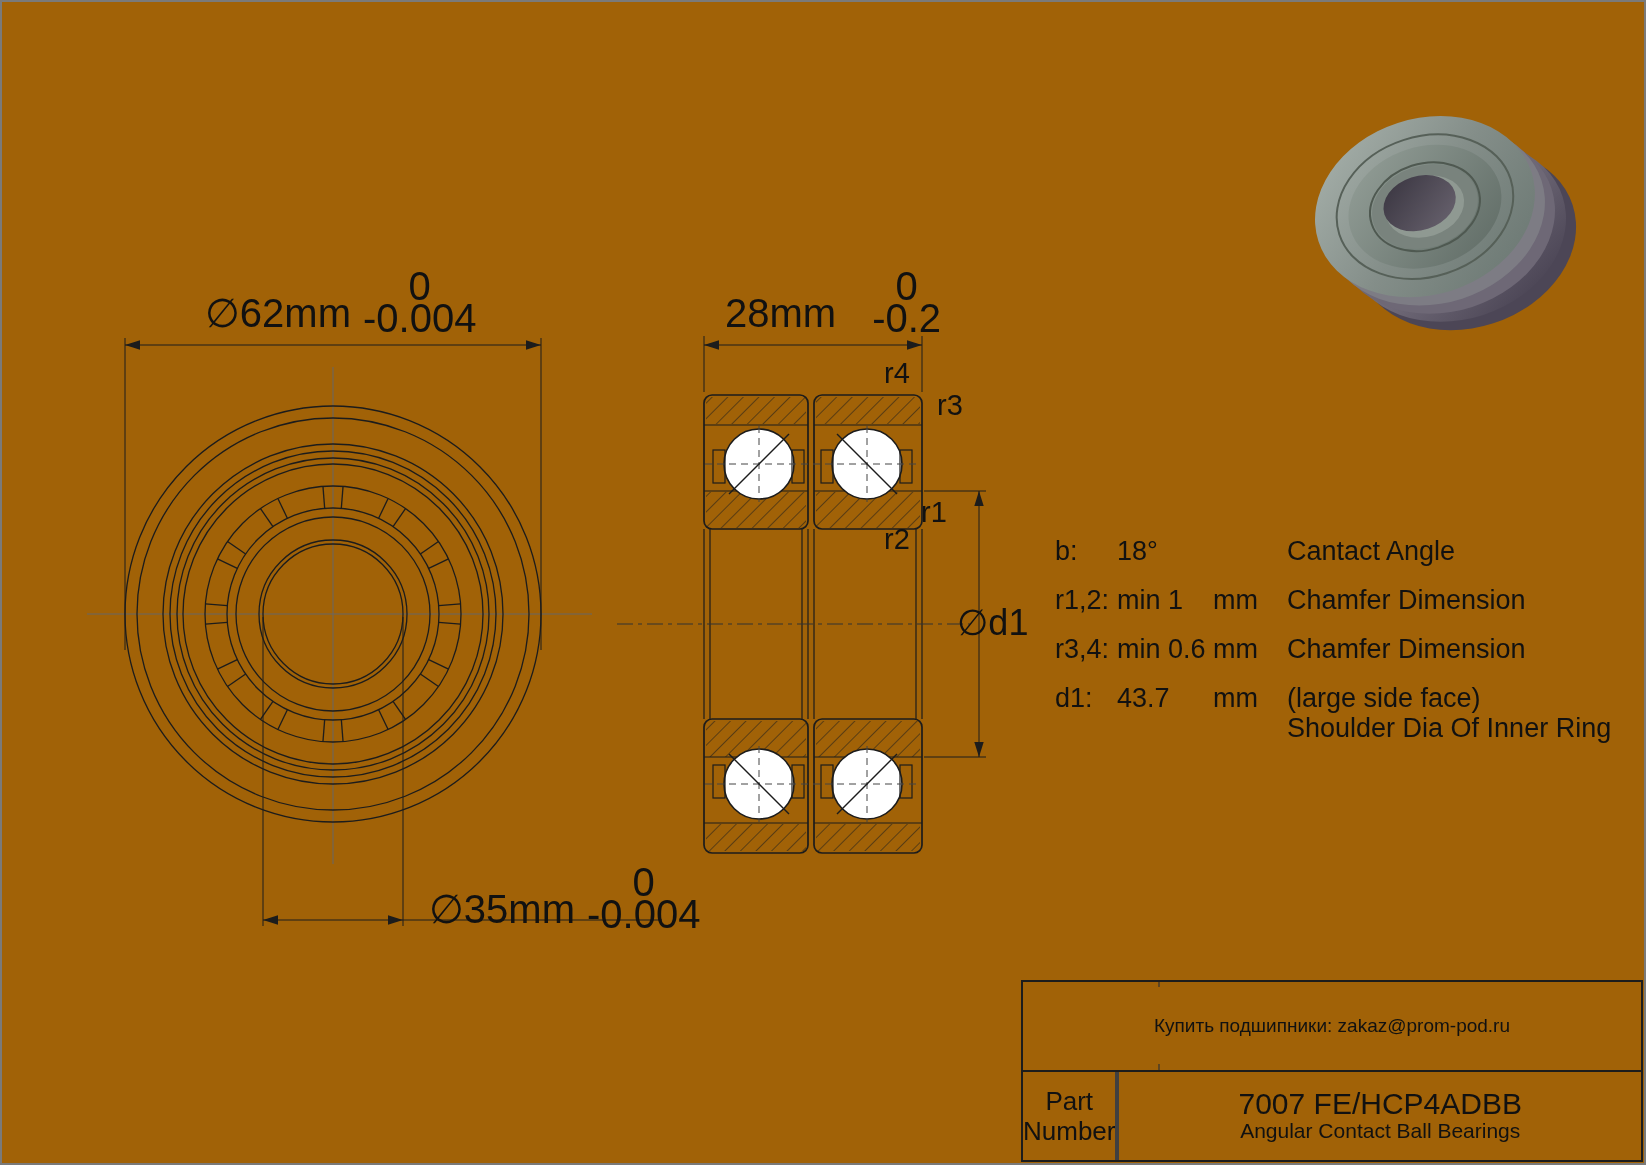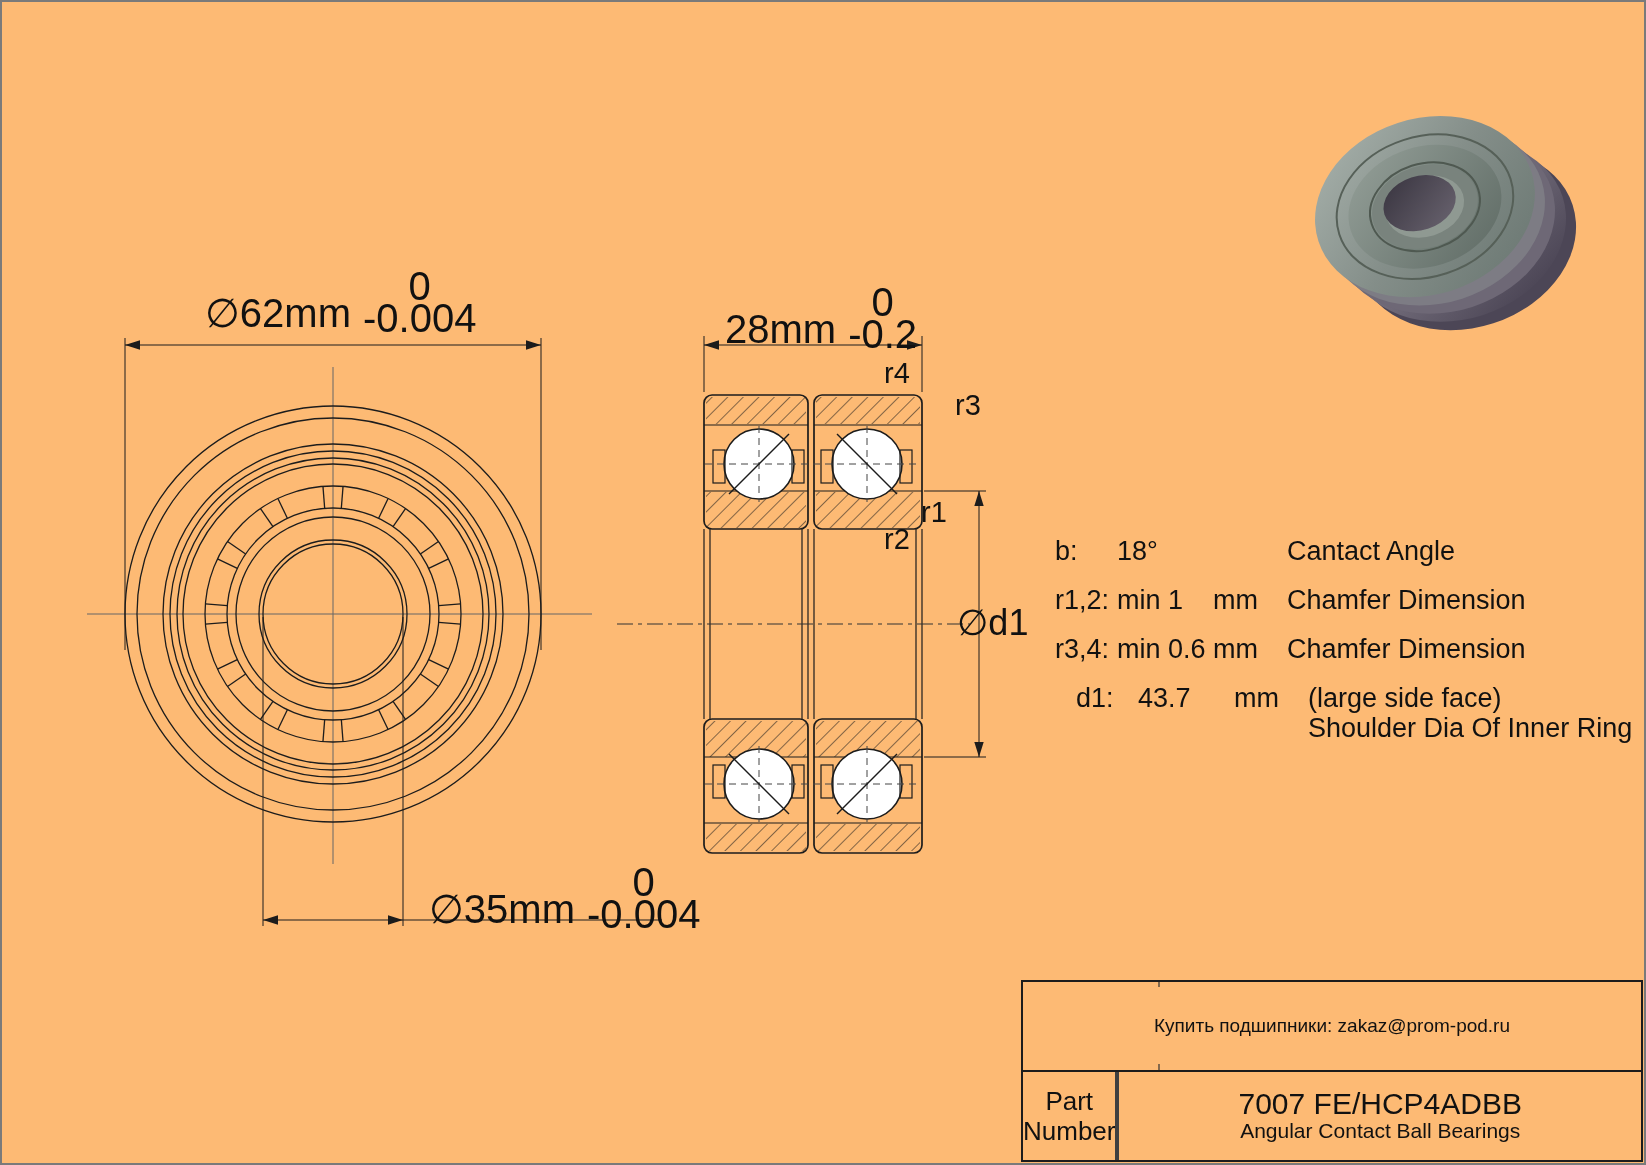--- a/index.html
+++ b/index.html
@@ -1,19 +1,19 @@
 <!DOCTYPE html>
 <html><head>
 <meta charset="utf-8">
 <style>
   html,body{margin:0;padding:0;background:#e8e8e8;}
   .page{
     position:relative;
     width:1646px;height:1165px;
-    background:#fdba74;
+    background:#a16207;
     border:2px solid #7a7a7a;
     box-sizing:border-box;
     font-family:"Liberation Sans", sans-serif;
     color:#111;
     overflow:hidden;
   }
   .drawing-svg{position:absolute;left:0;top:0;}
   
   .dim{
     position:absolute;
@@ -47,21 +47,21 @@
     position:absolute;
     left:1053px; top:534px;
     font-size:27px;
   }
   .spec-row{
     display:grid;
     grid-template-columns:62px 96px 74px auto;
     align-items:start;
     height:49px;
   }
-  .spec-row.tall{height:auto;margin-left:21px;}
+  .spec-row.tall{height:auto;}
   .spec-row div{line-height:30px;white-space:nowrap;}
   
   .title-block{
     position:absolute;
     left:1019px; top:978px;
     width:622px; height:182px;
     border:2px solid #1c1c1c;
     box-sizing:border-box;
     display:flex;
     flex-direction:column;
@@ -286,40 +286,40 @@
   </svg>
 
   <div class="dim" style="left:203px;top:268px;">
     <span>∅62mm</span>
     <span class="tol">
       <span>0</span>
       <span>-0.004</span>
     </span>
   </div>
 
-  <div class="dim" style="left:723px;top:284px;">
+  <div class="dim" style="left:723px;top:268px;gap:24px;">
     <span>28mm</span>
     <span class="tol">
       <span>0</span>
       <span>-0.2</span>
     </span>
   </div>
 
   <div class="dim" style="left:427px;top:864px;">
     <span>∅35mm</span>
     <span class="tol">
       <span>0</span>
       <span>-0.004</span>
     </span>
   </div>
 
   <div class="d1-label" style="left:941px;top:603px;margin-left:14px;">∅d1</div>
 
   <div class="label-small" style="left:882px;top:357px;">r4</div>
-  <div class="label-small" style="left:953px;top:389px;">r3</div>
+  <div class="label-small" style="left:919px;top:389px;padding-left:16px;">r3</div>
   <div class="label-small" style="left:919px;top:496px;">r1</div>
   <div class="label-small" style="left:882px;top:523px;">r2</div>
 
   <div class="specs">
     <div class="spec-row">
       <div>b:</div>
       <div>18°</div>
       <div></div>
       <div>Cantact Angle</div>
     </div>

